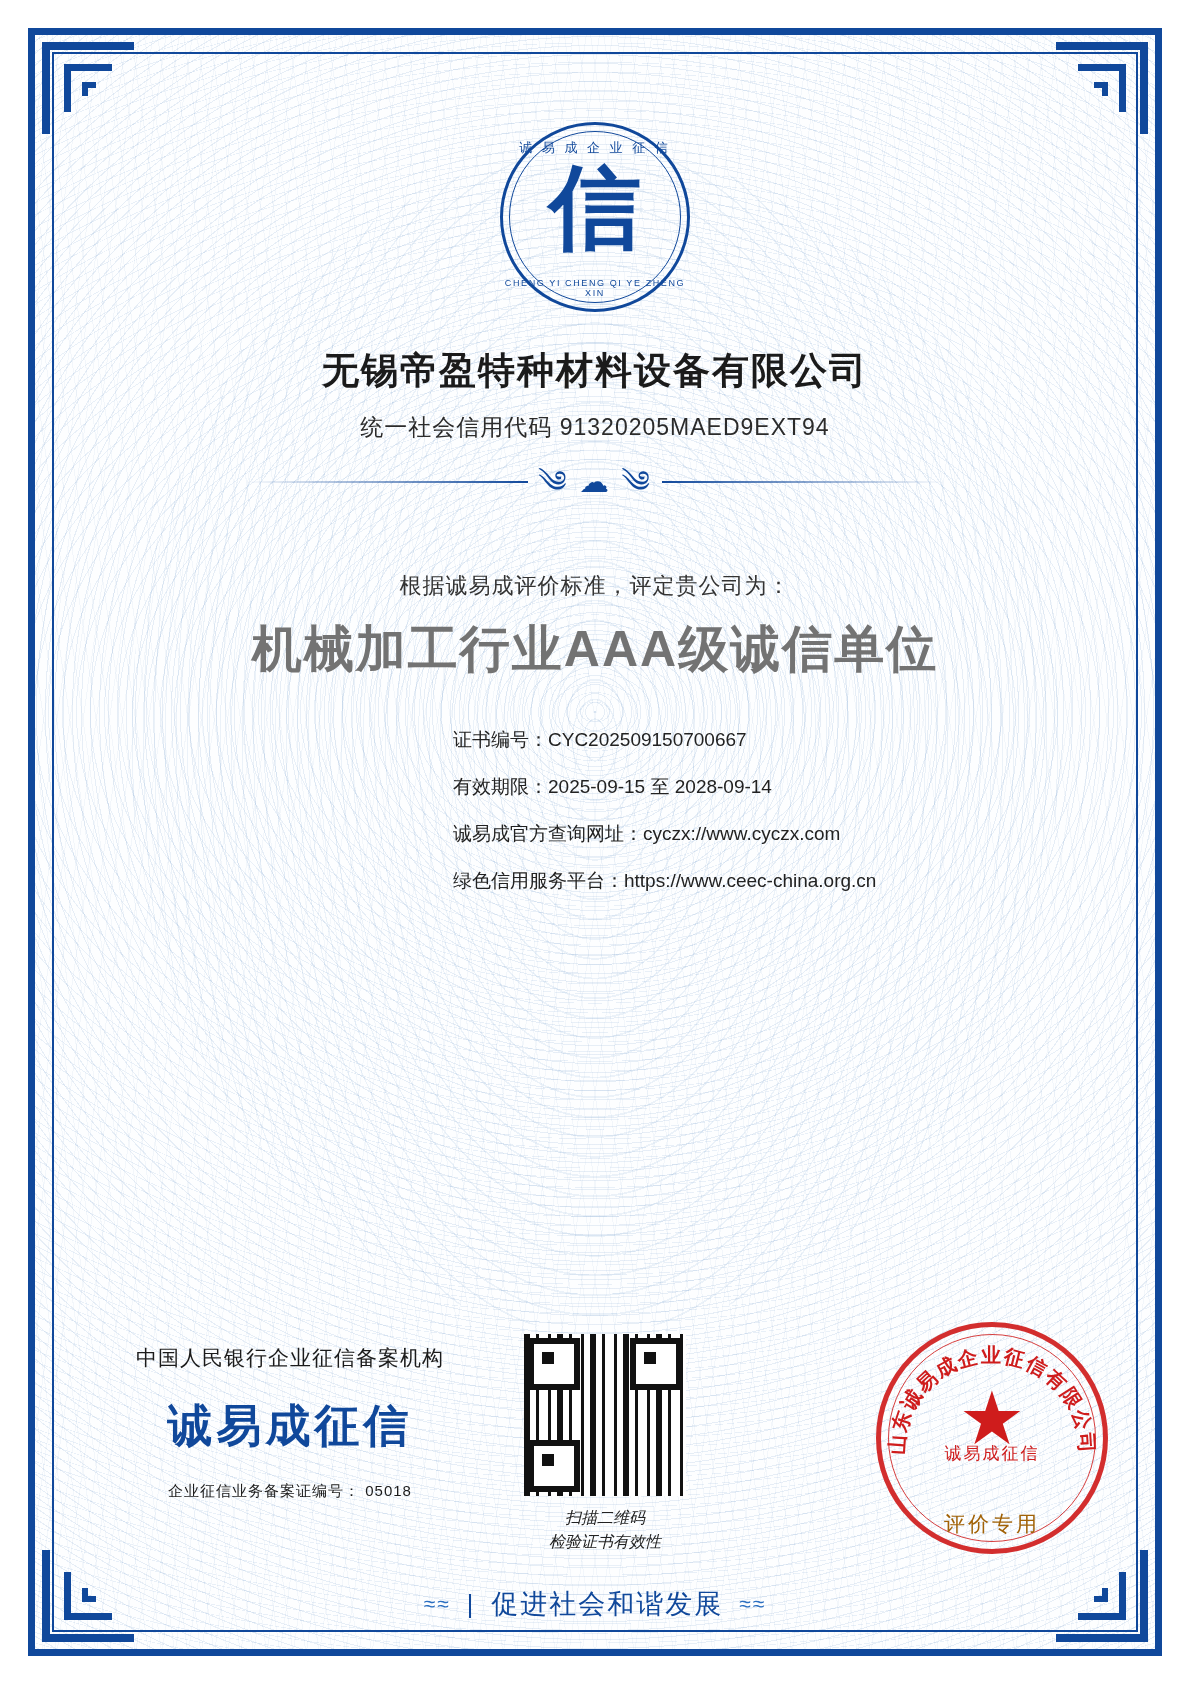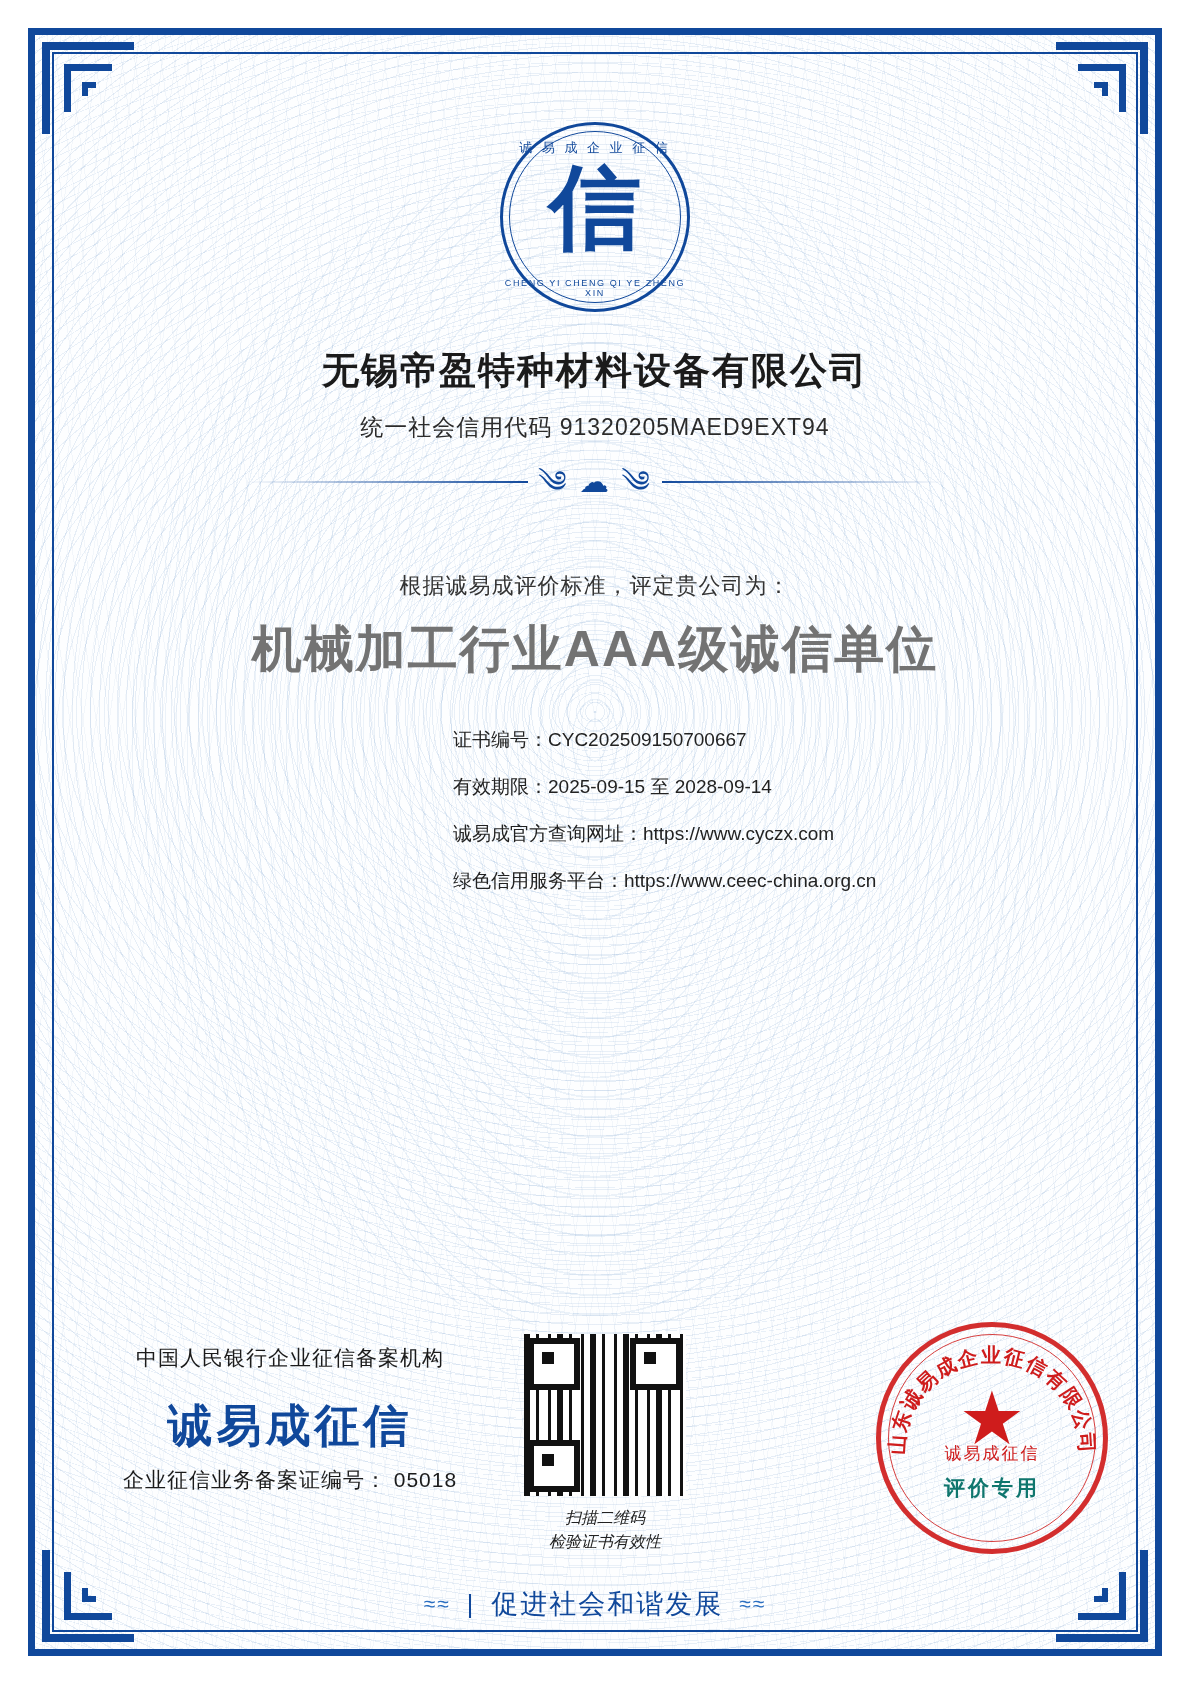--- a/index.html
+++ b/index.html
@@ -227,22 +227,22 @@
     letter-spacing: 1px;
   }
   .footer-left .brand {
     margin-top: 24px;
     font-size: 45px;
     font-weight: 700;
     color: #10489b;
     letter-spacing: 4px;
   }
   .footer-left .record-no {
-    margin-top: 10px;
-    font-size: 21px;
+    margin-top: 26px;
+    font-size: 15px;
     color: #1b1b1b;
     letter-spacing: 1px;
   }
 
   .qr-block {
     position: absolute;
     left: 480px; top: 0;
     width: 190px;
     text-align: center;
     font-style: italic;
@@ -315,26 +315,26 @@
     left: 0; right: 0;
     top: 120px;
     font-size: 17px;
     color: #cf1c1c;
     letter-spacing: 2px;
     text-align: center;
   }
   .seal .bottom-text {
     position: absolute;
     left: 0; right: 0;
-    bottom: 52px;
+    bottom: 16px;
     font-size: 21px;
-    color: #0f766e;
+    color: #a16207;
     letter-spacing: 3px;
     text-align: center;
-    font-weight: 700;
+    font-weight: 400;
   }
   .seal .arc-text {
     position: absolute;
     left: 0; top: 0;
     width: 232px; height: 232px;
   }
   .seal .arc-text text {
     fill: #cf1c1c;
     font-size: 20px;
     font-weight: 700;
@@ -436,21 +436,21 @@
     <div class="award-title">机械加工行业AAA级诚信单位</div>
 
     <div class="meta">
       <div class="row">
         <span class="lbl">证书编号：</span><span class="val">CYC202509150700667</span>
       </div>
       <div class="row">
         <span class="lbl">有效期限：</span><span class="val">2025-09-15 至 2028-09-14</span>
       </div>
       <div class="row">
-        <span class="lbl">诚易成官方查询网址：</span><span class="val">https://www.cyczx.com</span>
+        <span class="lbl">诚易成官方查询网址：</span><span class="val">cyczx://www.cyczx.com</span>
       </div>
       <div class="row">
         <span class="lbl">绿色信用服务平台：</span><span class="val">https://www.ceec-china.org.cn</span>
       </div>
     </div>
 
   </div>
 
   <div class="footer">
 

